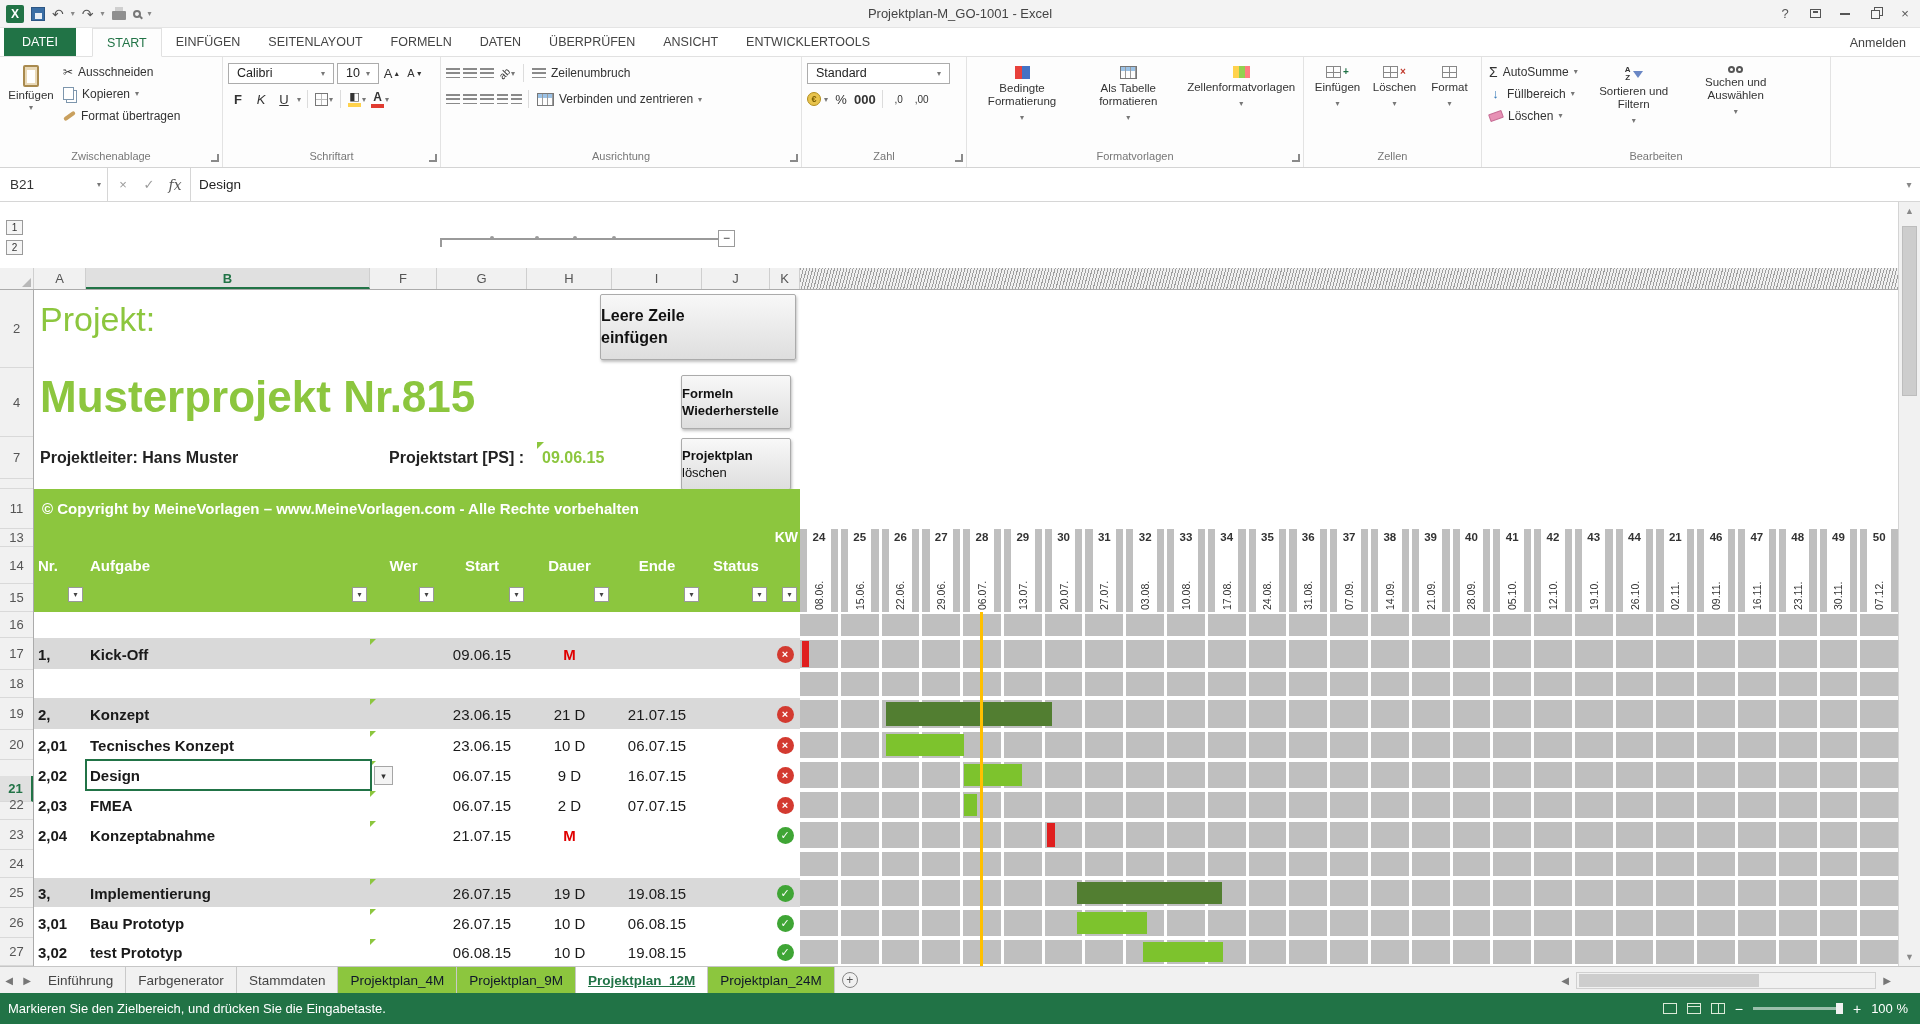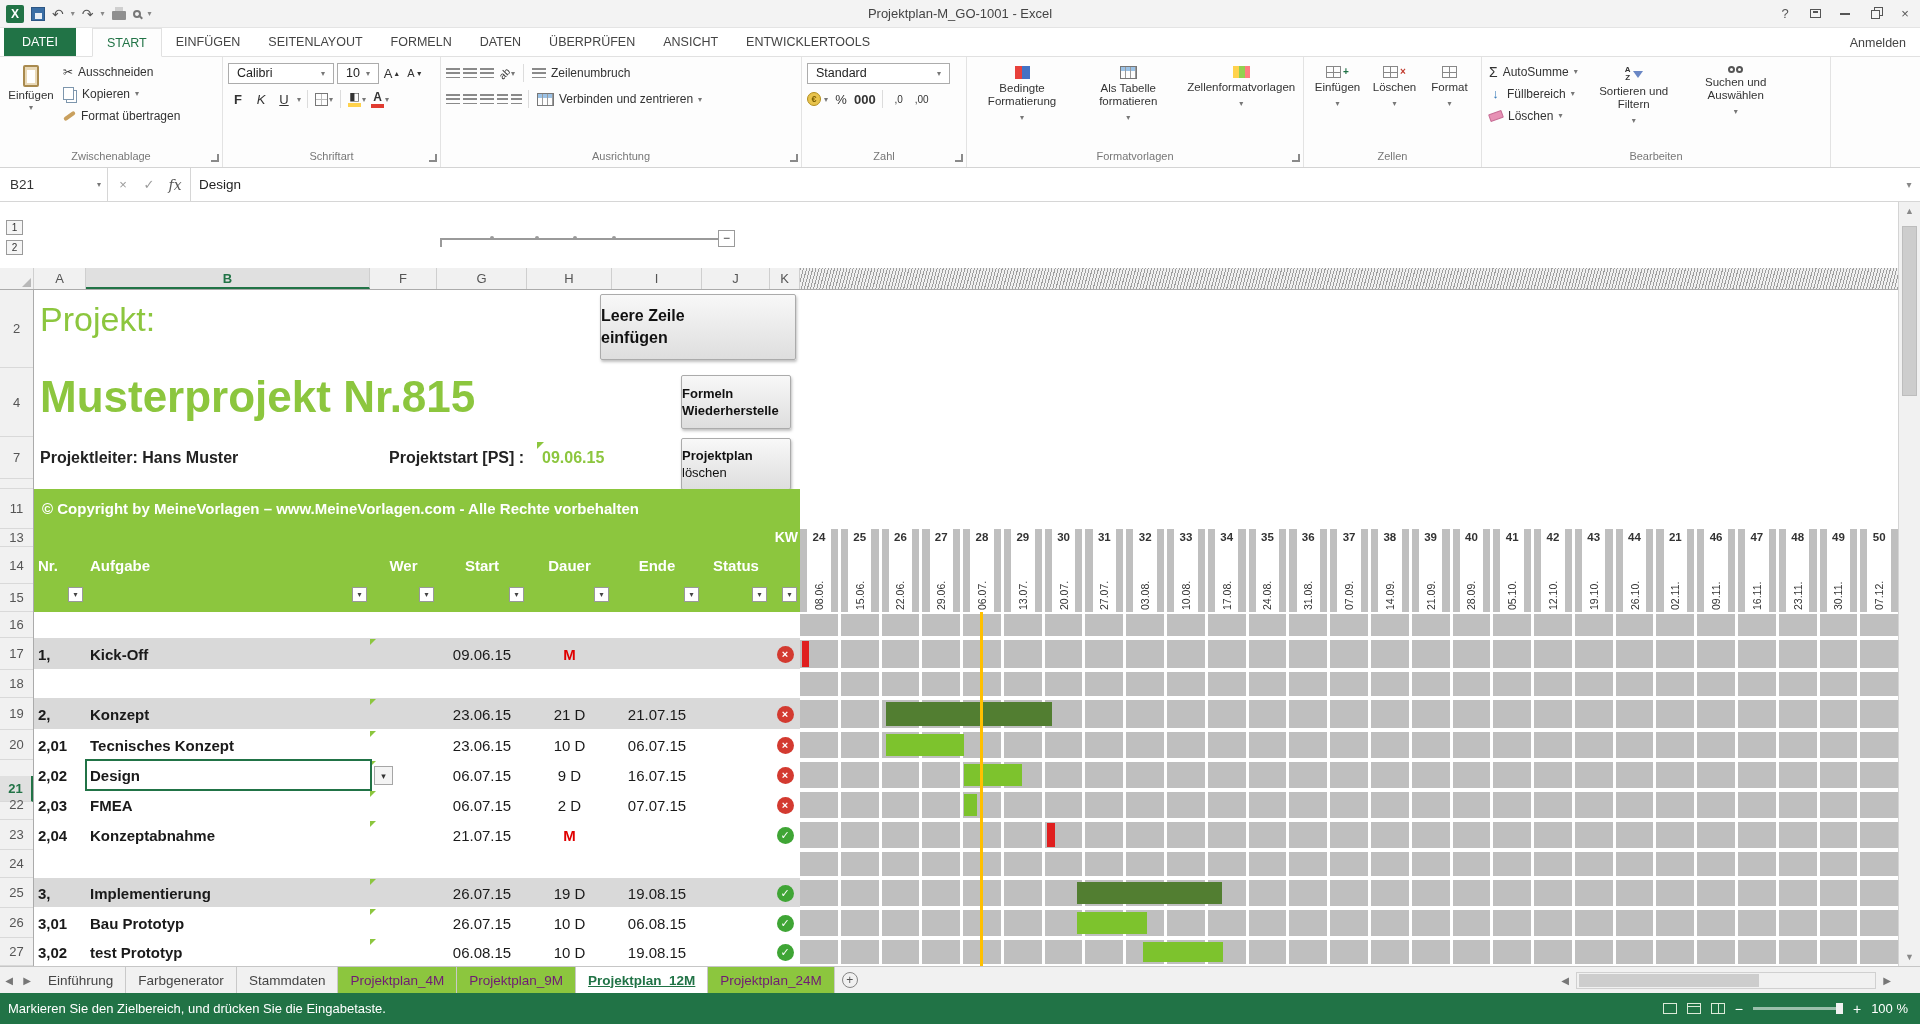--- a/index.html
+++ b/index.html
@@ -165,21 +165,21 @@
 
   
   #vscroll{position:absolute;left:1898px;top:202px;width:22px;height:764px;background:#f1f1f1;border-left:1px solid #d4d4d4}
   .varrow{position:absolute;left:0;width:100%;text-align:center;color:#888;font-size:9px}
   .vthumb{position:absolute;left:3px;width:15px;background:#cdcdcd;border:1px solid #bdbdbd}
 
   
   #tabbar{position:absolute;top:966px;left:0;right:0;height:27px;background:#f1f1f1;border-top:1px solid #c6c6c6;display:flex;align-items:stretch}
   .tabnav{width:18px;display:flex;align-items:center;justify-content:center;color:#777;font-size:10px}
   .stab{padding:0 12px;display:flex;align-items:center;font-size:13.5px;color:#444;border-right:1px solid #c9c9c9;white-space:nowrap}
-  .stab.green{background:var(--brand-green);color:#701a75}
+  .stab.green{background:var(--brand-green);color:#0f172a}
   .stab.active{background:#fff;color:var(--excel-green);font-weight:bold;text-decoration:underline}
   .addtab{width:30px;display:flex;align-items:center;justify-content:center}
   .addtab span{width:16px;height:16px;border:1px solid #868686;border-radius:50%;font-size:12px;line-height:14px;text-align:center;color:#555}
   .hsb{margin-left:auto;display:flex;align-items:center;gap:2px;padding-right:24px}
   .hsb .harrow{width:18px;text-align:center;color:#777;font-size:10px}
   .htrack{width:300px;height:17px;background:#f1f1f1;border:1px solid #d0d0d0;position:relative}
   .hthumb{position:absolute;left:2px;top:1px;width:180px;height:13px;background:#cdcdcd}
 
   
   #statusbar{position:absolute;top:993px;left:0;right:0;height:31px;background:var(--excel-green);color:#fff;display:flex;align-items:center;font-size:13px}

